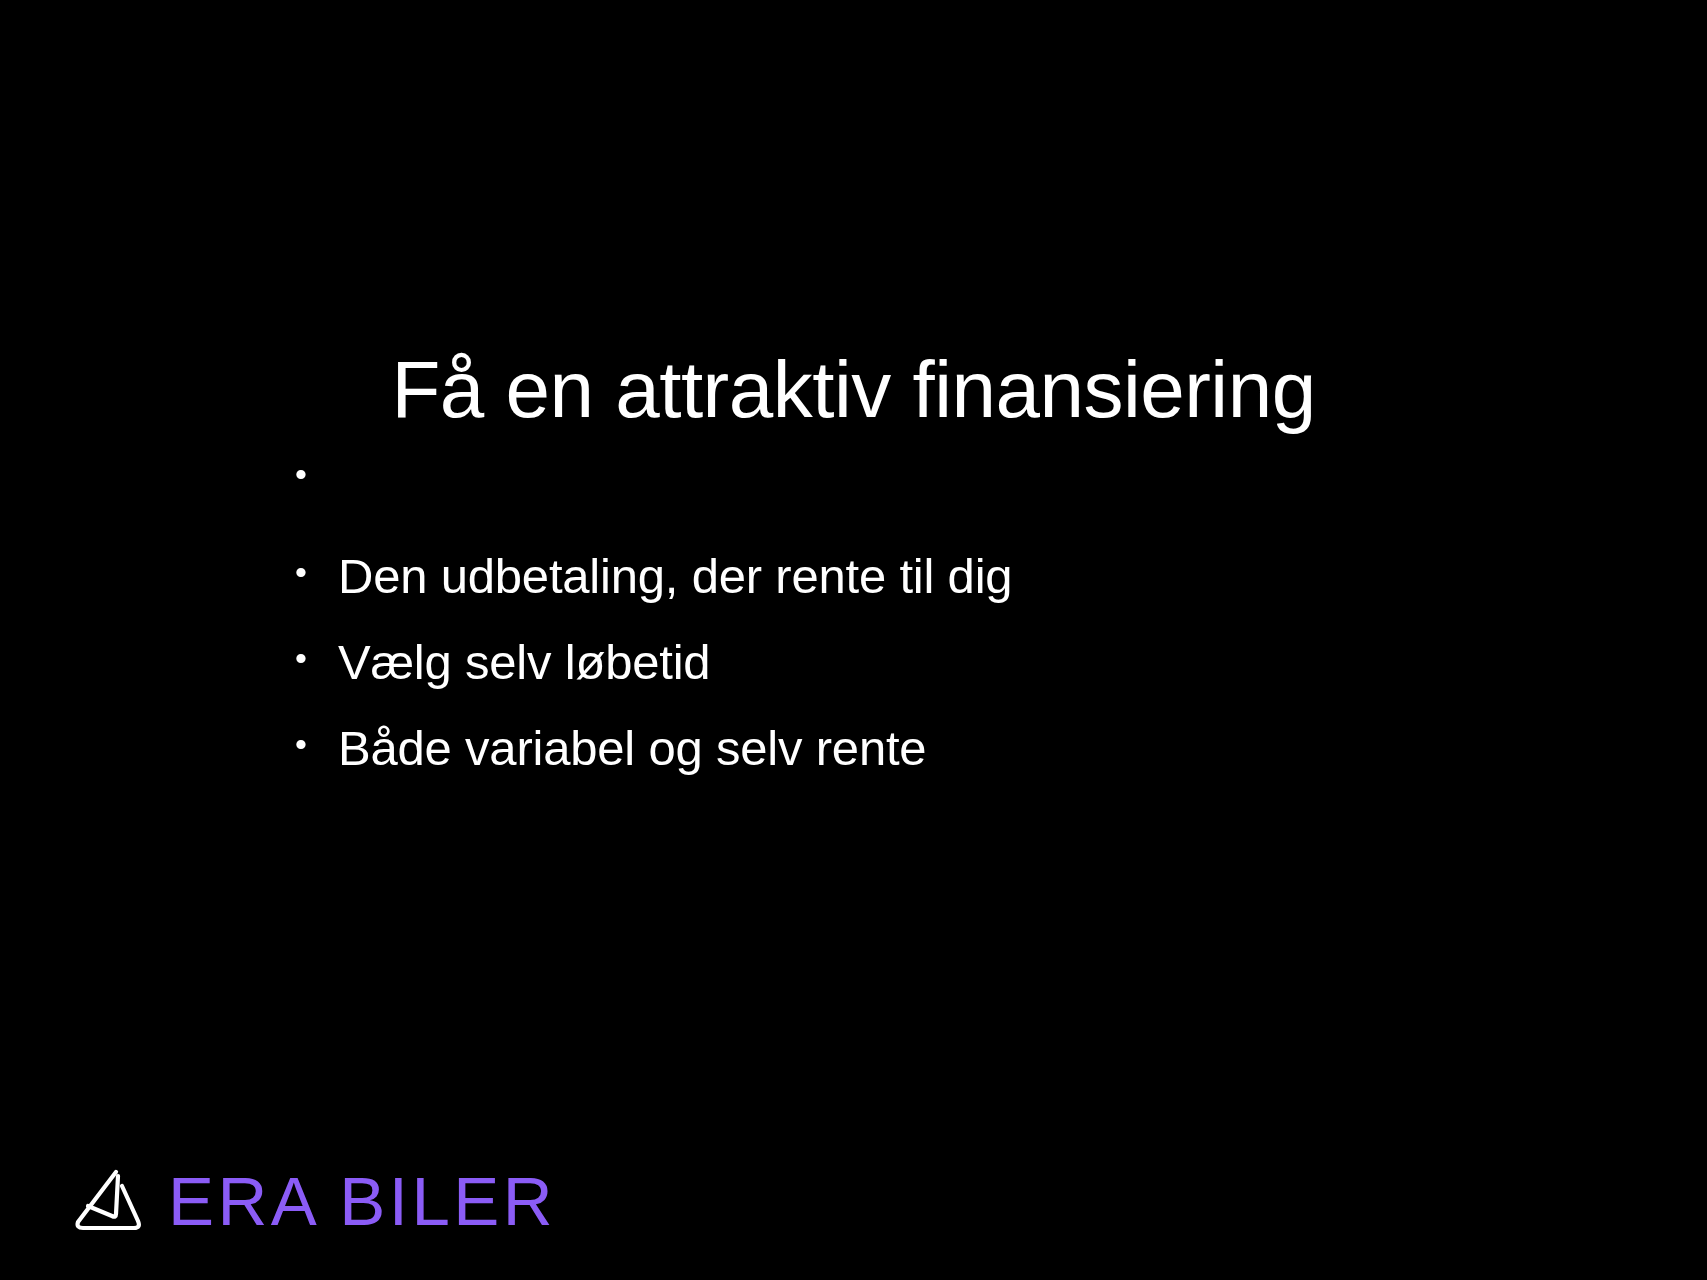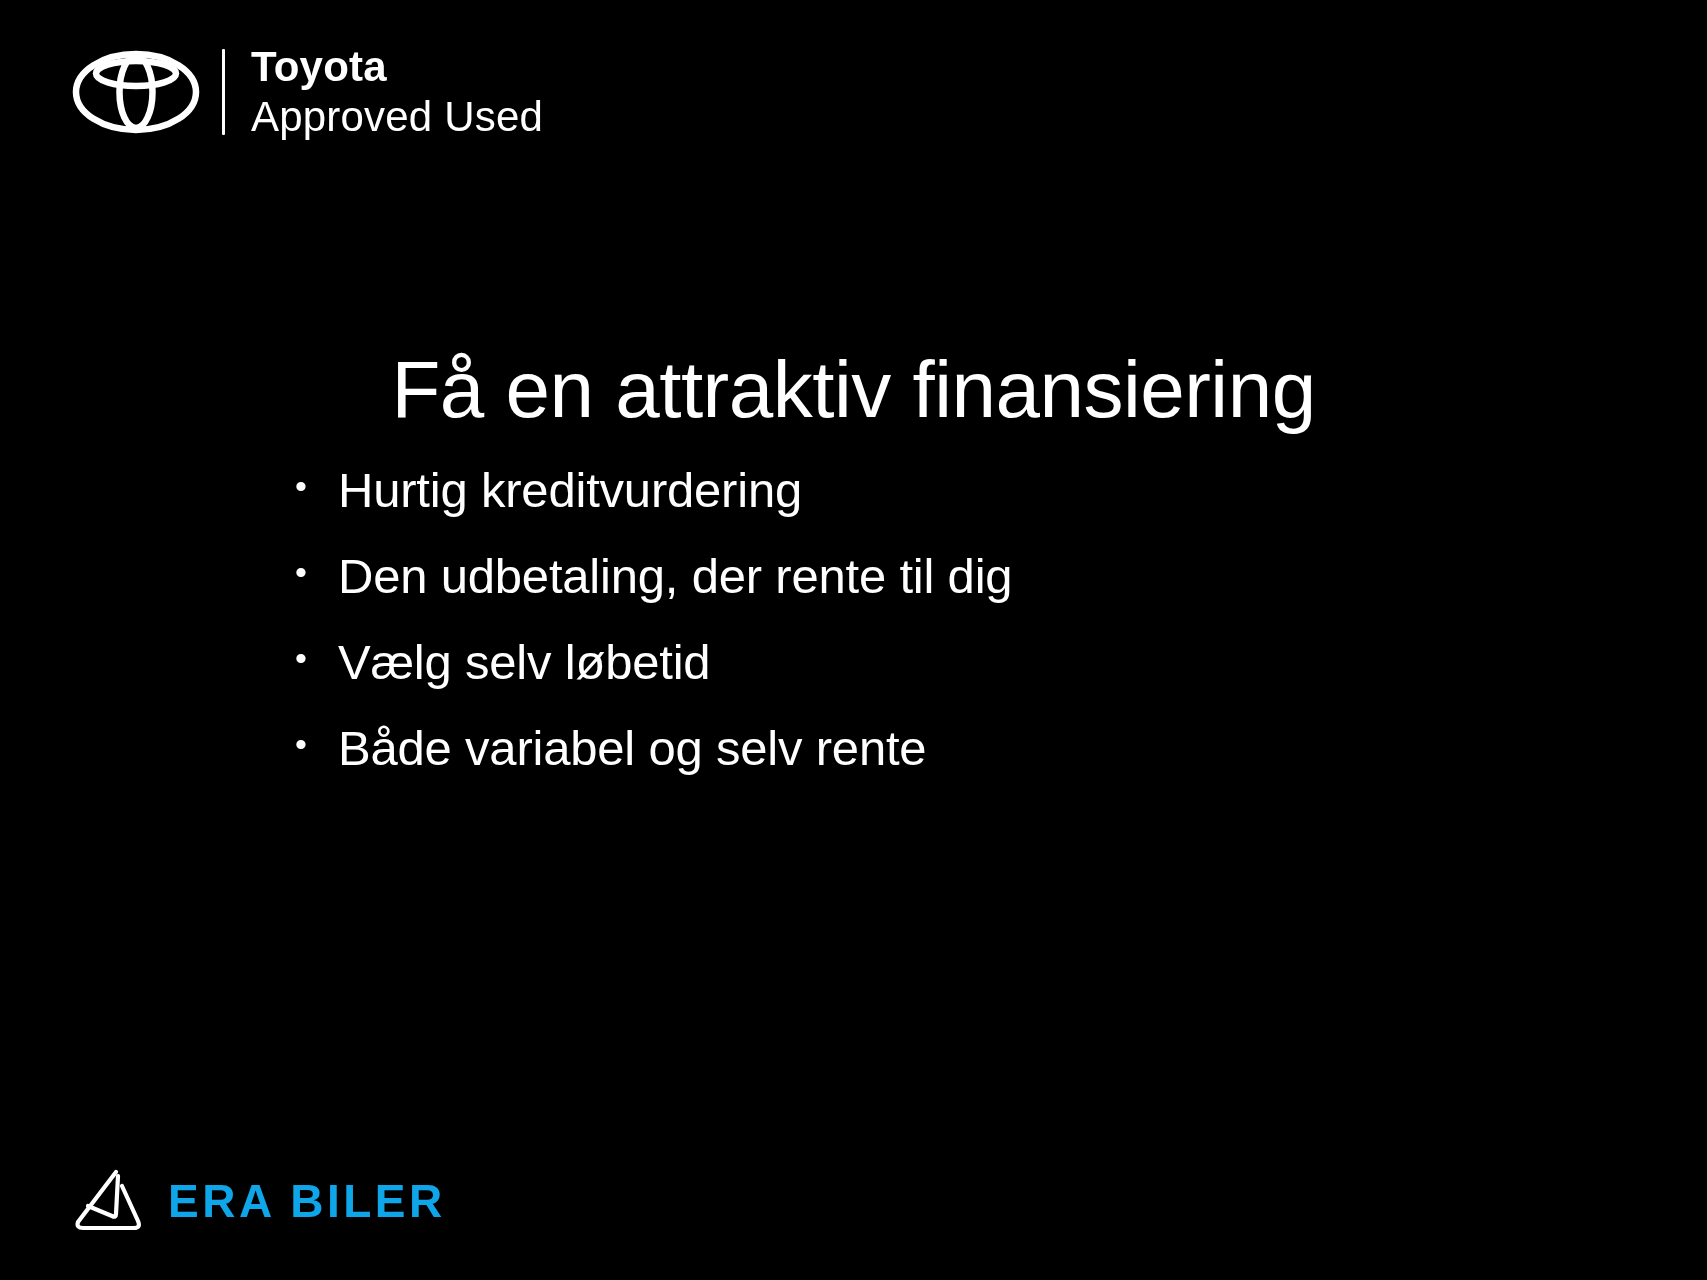--- a/index.html
+++ b/index.html
@@ -124,55 +124,40 @@
     align-items: center;
     gap: 22px;
   }
   .era-mark {
     width: 74px;
     height: 70px;
     flex: 0 0 auto;
     display: block;
   }
   .era-wordmark {
-    color: #0ea5e9;
-    font-size: 46px;
-    font-weight: 700;
+    color: #8b5cf6;
+    font-size: 69px;
+    font-weight: 400;
     letter-spacing: 3.5px;
     line-height: 1;
     white-space: nowrap;
   }
 </style>
 </head>
 <body>
 
 <div class="slide">
 
-  <div class="brand-lockup">
-    <svg class="toyota-emblem" viewBox="0 0 128 88" aria-hidden="true">
-      <g fill="none" stroke="#ffffff">
-        <ellipse cx="64" cy="44" rx="60" ry="38" stroke-width="6.5"></ellipse>
-        <ellipse cx="64" cy="44" rx="16.5" ry="36" stroke-width="6.5"></ellipse>
-        <ellipse cx="64" cy="25.5" rx="40" ry="12.5" stroke-width="6.5"></ellipse>
-      </g>
-    </svg>
-    <div class="brand-divider"></div>
-    <div class="brand-words">
-      <div class="brand-line-1">Toyota</div>
-      <div class="brand-line-2">Approved Used</div>
-    </div>
-  </div>
 
   <div class="content">
     <h1 class="headline">Få en attraktiv finansiering</h1>
 
     <ul class="bullet-list">
       <li class="bullet-item">
         <span class="bullet-dot">•</span>
-        <span class="bullet-text">Hurtig kreditvurdering</span>
       </li>
       <li class="bullet-item">
         <span class="bullet-dot">•</span>
         <span class="bullet-text">Den udbetaling, der rente til dig</span>
       </li>
       <li class="bullet-item">
         <span class="bullet-dot">•</span>
         <span class="bullet-text">Vælg selv løbetid</span>
       </li>
       <li class="bullet-item">

